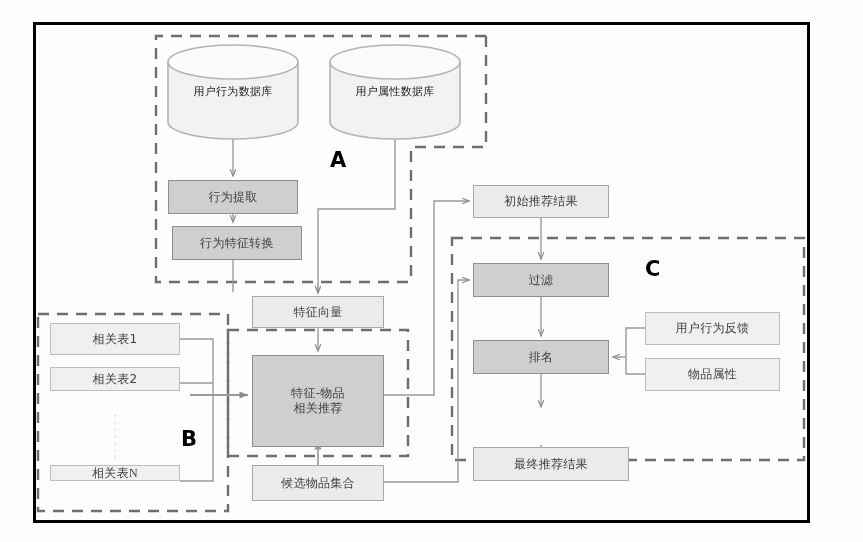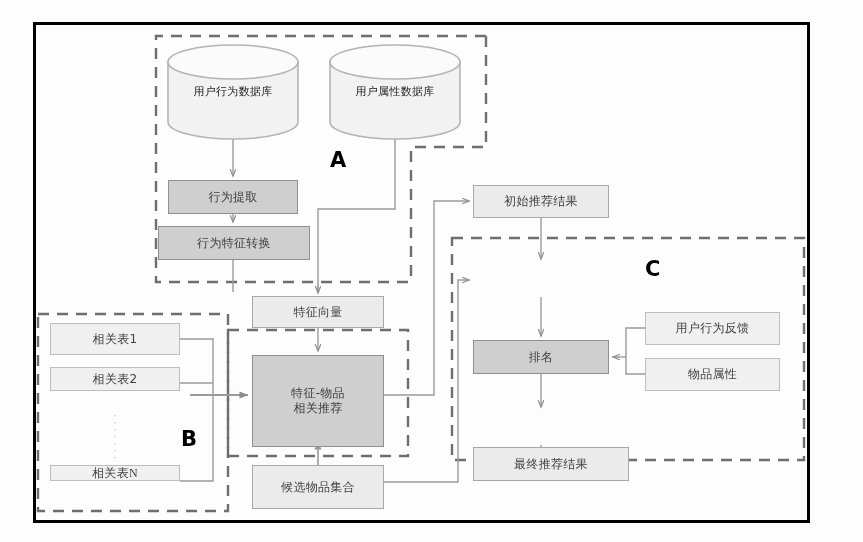--- a/index.html
+++ b/index.html
@@ -170,34 +170,34 @@
     </g>
   </svg>
 
   <div class="cyl-label" style="left:168px; top:84px; width:130px;">用户行为数据库</div>
   <div class="cyl-label" style="left:330px; top:84px; width:130px;">用户属性数据库</div>
 
   <div class="node dark" style="left:168px; top:180px; width:130px; height:34px;">
     <span>行为提取</span>
   </div>
 
-  <div class="node dark" style="left:158px; top:226px; width:152px; height:34px;">
+  <div class="node dark" style="left:172px; top:226px; width:130px; height:34px;">
     <span>行为特征转换</span>
   </div>
 
   <div class="node light" style="left:252px; top:296px; width:132px; height:32px;">
     <span>特征向量</span>
   </div>
 
   <div class="node dark" style="left:252px; top:355px; width:132px; height:92px;">
     <span>特征-物品
 相关推荐</span>
   </div>
 
-  <div class="node light" style="left:252px; top:465px; width:132px; height:44px;">
+  <div class="node light" style="left:252px; top:465px; width:132px; height:36px;">
     <span>候选物品集合</span>
   </div>
 
   <div class="node lighter" style="left:50px; top:323px; width:130px; height:32px;">
     <span>相关表1</span>
   </div>
 
   <div class="node lighter" style="left:50px; top:367px; width:130px; height:24px;">
     <span>相关表2</span>
   </div>
@@ -213,20 +213,23 @@
   </div>
 
   <div class="node lighter" style="left:50px; top:465px; width:130px; height:16px;font-family:Liberation Serif, serif;">
     <span>相关表N</span>
   </div>
 
   <div class="node light" style="left:473px; top:185px; width:136px; height:33px;">
     <span>初始推荐结果</span>
   </div>
 
+  <div class="node dark" style="left:473px; top:263px; width:136px; height:34px;">
+    <span>过滤</span>
+  </div>
 
   <div class="node dark" style="left:473px; top:340px; width:136px; height:34px;">
     <span>排名</span>
   </div>
 
 
   <div class="node light" style="left:473px; top:447px; width:156px; height:34px;">
     <span>最终推荐结果</span>
   </div>
 

